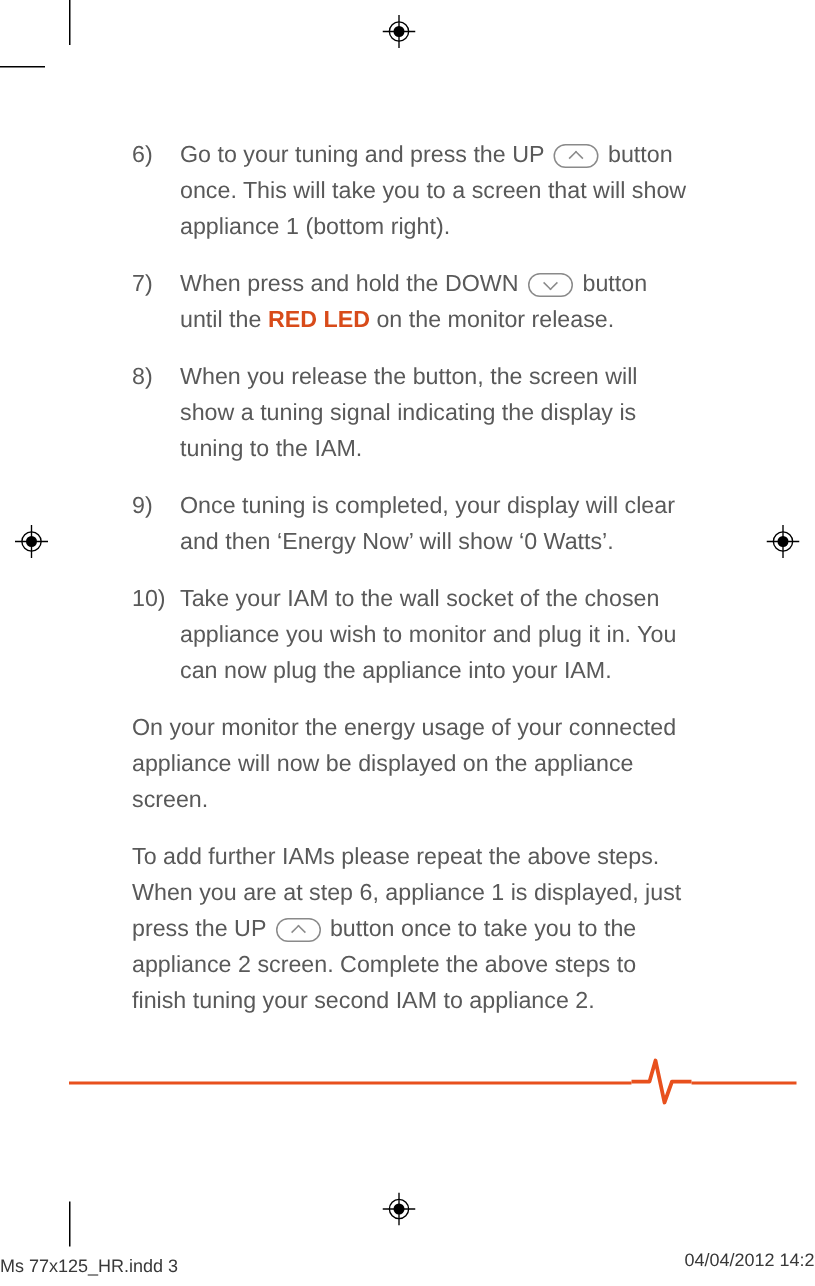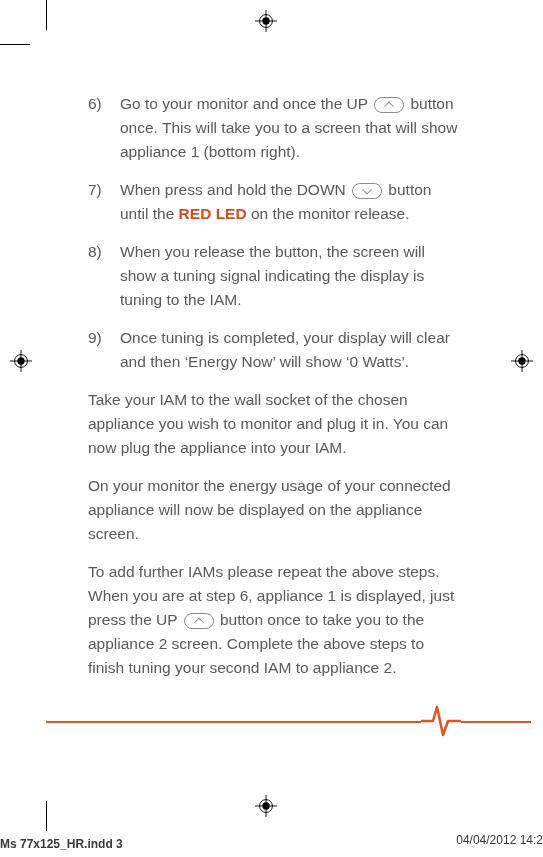--- a/index.html
+++ b/index.html
@@ -118,21 +118,21 @@
     
     .footer {
       position: absolute;
       left: 0;
       right: 0;
       bottom: 6px;
       font-size: 12px;
       color: #383838;
       font-family: Arial, sans-serif;
     }
-    .footer-left { position: absolute; left: 0; bottom:0;font-weight:bold;}
+    .footer-left { position: absolute; left: 0; bottom:0;}
     .footer-right { position: absolute; right: 0; bottom:4px;}
   </style>
 </head>
 <body>
 
 <div class="crop-v crop-tl-v"></div>
 <div class="crop-h crop-tl-h"></div>
 <div class="crop-v" style="left:46px; bottom:26px; height:30px;"></div>
 
 <div class="reg-mark reg-top">
@@ -166,21 +166,21 @@
       <line x1="12" y1="0" x2="12" y2="24" stroke="#000" stroke-width="1"></line>
       <line x1="0" y1="12" x2="24" y2="12" stroke="#000" stroke-width="1"></line>
     </svg>
 </div>
 
 <div class="page">
 
   <div class="step">
     <div class="step-num">6)</div>
     <div class="step-body">
-      <span>Go to your monitor and once the UP </span><span class="btn-icon btn-up"></span><span> button once. This will take you to a screen that will show appliance 1 (bottom right).</span>
+      <span>Go to your tuning and press the UP </span><span class="btn-icon btn-up"></span><span> button once. This will take you to a screen that will show appliance 1 (bottom right).</span>
     </div>
   </div>
 
   <div class="step">
     <div class="step-num">7)</div>
     <div class="step-body">
       <span>When press and hold the DOWN </span><span class="btn-icon btn-down"></span><span> button until the </span><span class="red-led">RED LED</span><span> on the monitor release.</span>
     </div>
   </div>
 
@@ -188,20 +188,21 @@
     <div class="step-num">8)</div>
     <div class="step-body">When you release the button, the screen will show a tuning signal indicating the display is tuning to the IAM.</div>
   </div>
 
   <div class="step">
     <div class="step-num">9)</div>
     <div class="step-body">Once tuning is completed, your display will clear and then ‘Energy Now’ will show ‘0 Watts’.</div>
   </div>
 
   <div class="step">
+    <div class="step-num">10)</div>
     <div class="step-body">Take your IAM to the wall socket of the chosen appliance you wish to monitor and plug it in. You can now plug the appliance into your IAM.</div>
   </div>
 
   <div class="step">
     <div class="step-body">On your monitor the energy usage of your connected appliance will now be displayed on the appliance screen.</div>
   </div>
 
   <div class="step">
     <div class="step-body">
       <span>To add further IAMs please repeat the above steps. When you are at step 6, appliance 1 is displayed, just press the UP </span><span class="btn-icon btn-up"></span><span> button once to take you to the appliance 2 screen. Complete the above steps to finish tuning your second IAM to appliance 2.</span>

